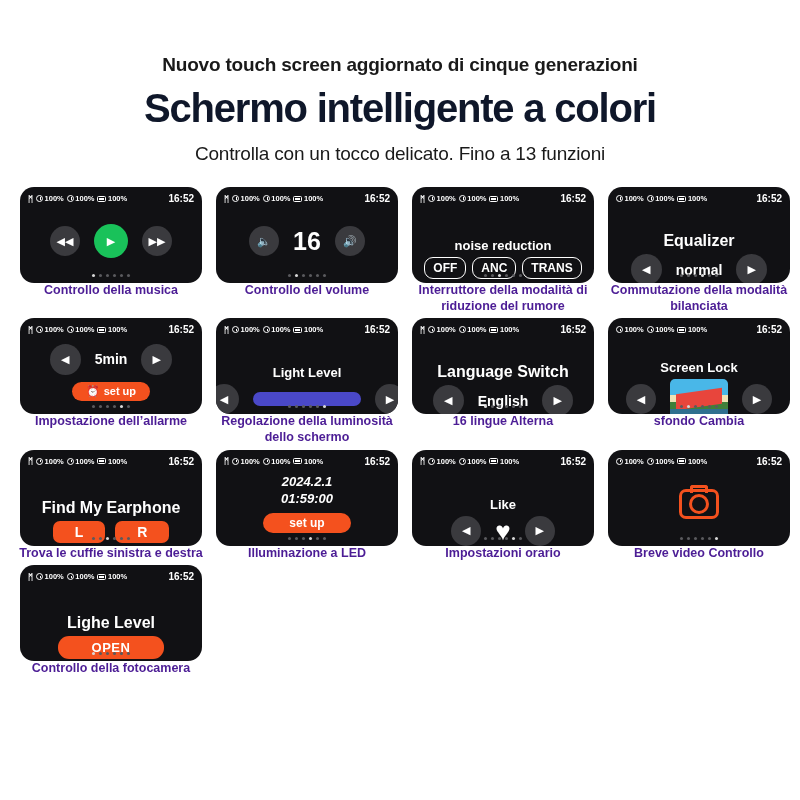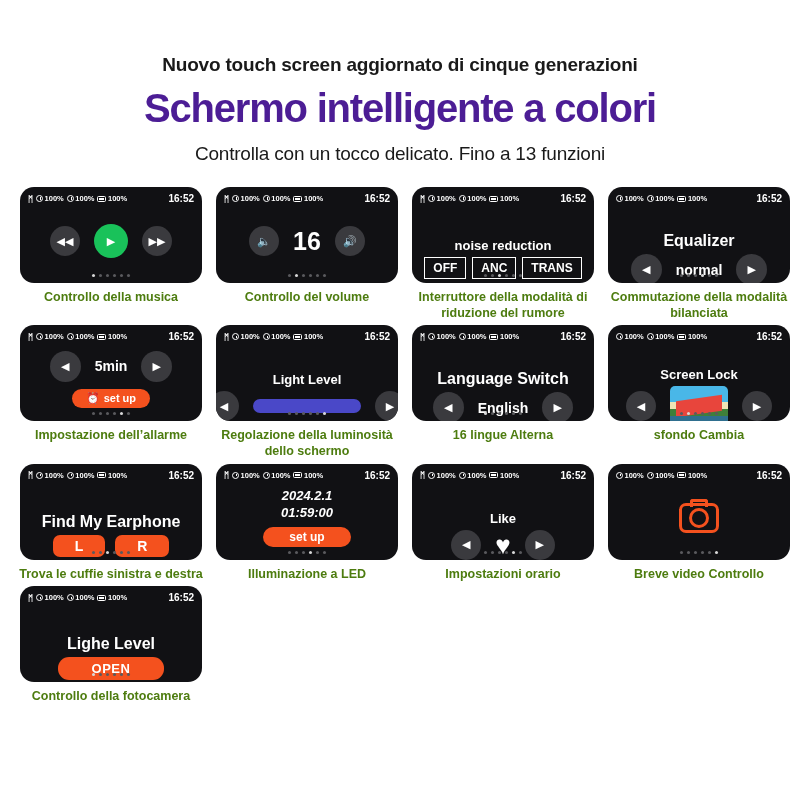--- a/index.html
+++ b/index.html
@@ -10,21 +10,21 @@
     color: #111;
     overflow: hidden;
   }
   .page { width:800px; height:800px; position:relative; }
 
   .head { text-align:center; padding-top:38px;margin-top:16px; }
   .head .sub-top {
     font-size: 19px; font-weight: 700; color:#1a1a1a; letter-spacing:-0.2px;
   }
   .head .title {
-    font-size: 40px; font-weight: 800; color:#4c1d95; margin-top:10px; letter-spacing:-1.2px;
+    font-size: 40px; font-weight: 800; color:#0f172a; margin-top:10px; letter-spacing:-1.2px;
   }
   .head .sub-bottom {
     font-size: 19px; font-weight: 400; color:#1a1a1a; margin-top:12px; letter-spacing:-0.2px;
   }
 
   .grid {
     margin-top: 22px;
     padding: 0 18px;
     display: grid;
     grid-template-columns: repeat(4, 1fr);
@@ -79,21 +79,21 @@
   }
   .cbtn.green { background:#19c25a; width:34px;height:34px; }
   .cbtn.big { width:31px; height:31px; }
   .val-big { color:#fff; font-size:25px; font-weight:800; }
   .label-w { color:#fff; font-size:14px; font-weight:700; }
   .title-w { color:#fff; font-size:13px; font-weight:700; margin-bottom:4px;margin-top:35px; }
   .title-w.big { font-size:16px; }
 
   .pillrow { display:flex; gap:6px; justify-content:center; }
   .pill {
-    border:1.6px solid #ffffff; border-radius:0; color:#fff;
+    border:1.6px solid #ffffff; border-radius:9px; color:#fff;
     font-size:12px; font-weight:700; padding:3px 8px;
   }
 
   .orange-btn {
     background:#f4511e; color:#fff; font-size:11px; font-weight:700;
     border-radius:11px; padding:3px 14px; display:flex; align-items:center; gap:4px;
   }
   .orange-btn.wide { padding:3px 26px; font-size:12px; }
   .orange-btn.full { padding:4px 34px; font-size:13px; letter-spacing:0.5px; }
 
@@ -129,22 +129,22 @@
   }
   .thumb::after{
     content:"";position:absolute;left:0;bottom:0;width:100%;height:10px;
     background:#2f6f8f;
   }
   .datetime { color:#fff; text-align:center; line-height:1.25;font-style:italic; }
   .datetime .d { font-size:13px; font-weight:700; }
   .datetime .t { font-size:13px; font-weight:700; }
 
   .caption {
-    margin-top:7px; width:186px; text-align:center;
-    font-size:12.5px; font-weight:600; color:#4d7c0f; line-height:1.25;
+    width:186px; text-align:center;
+    font-size:12.5px; font-weight:600; color:#4c1d95; line-height:1.25;
   }
 </style>
 </head>
 <body>
 
 <div class="page">
 
   <div class="head">
     <div class="sub-top">Nuovo touch screen aggiornato di cinque generazioni</div>
     <div class="title">Schermo intelligente a colori</div>

